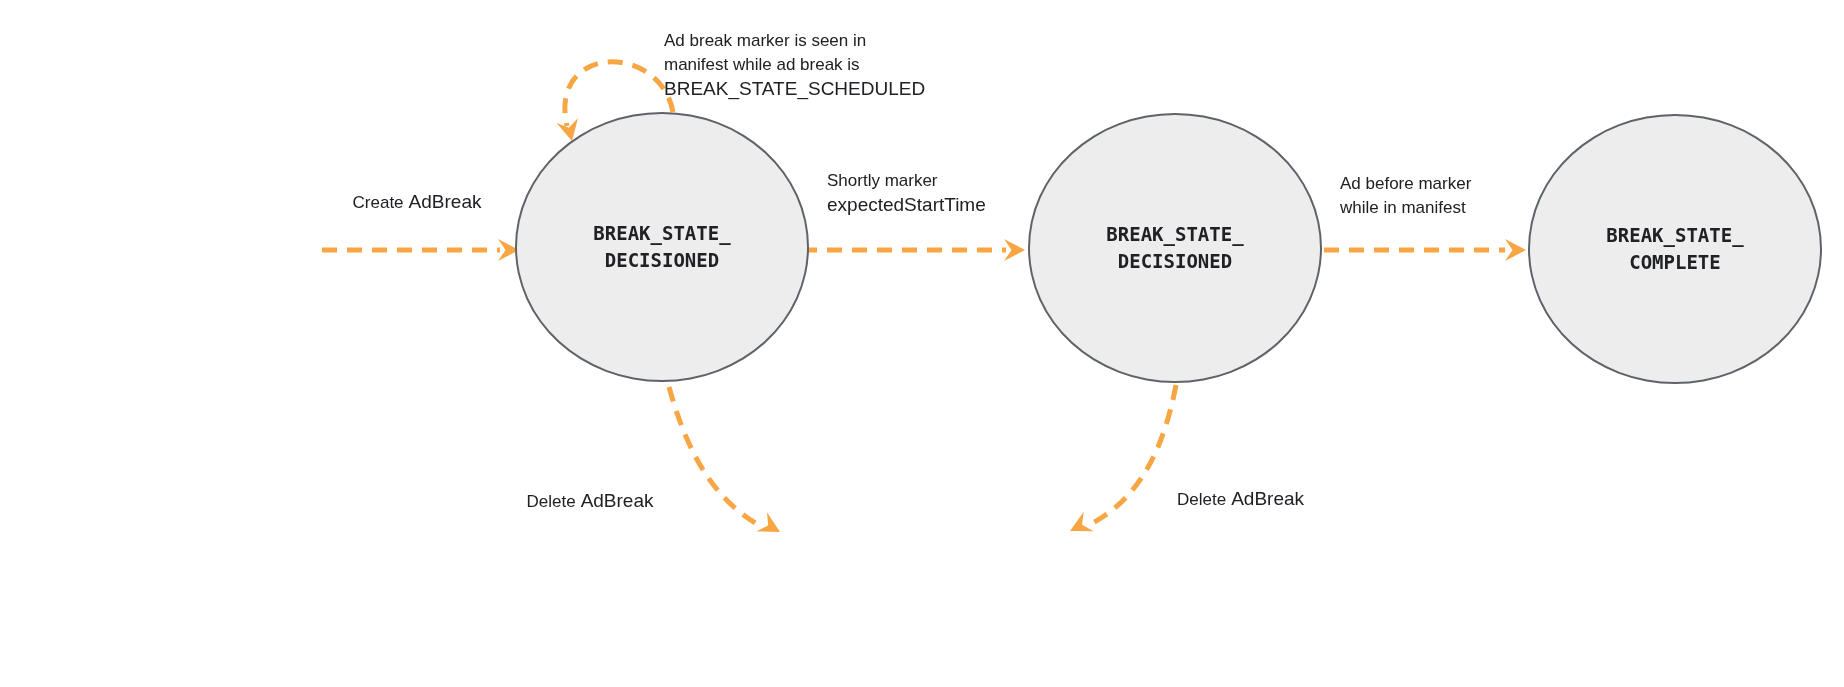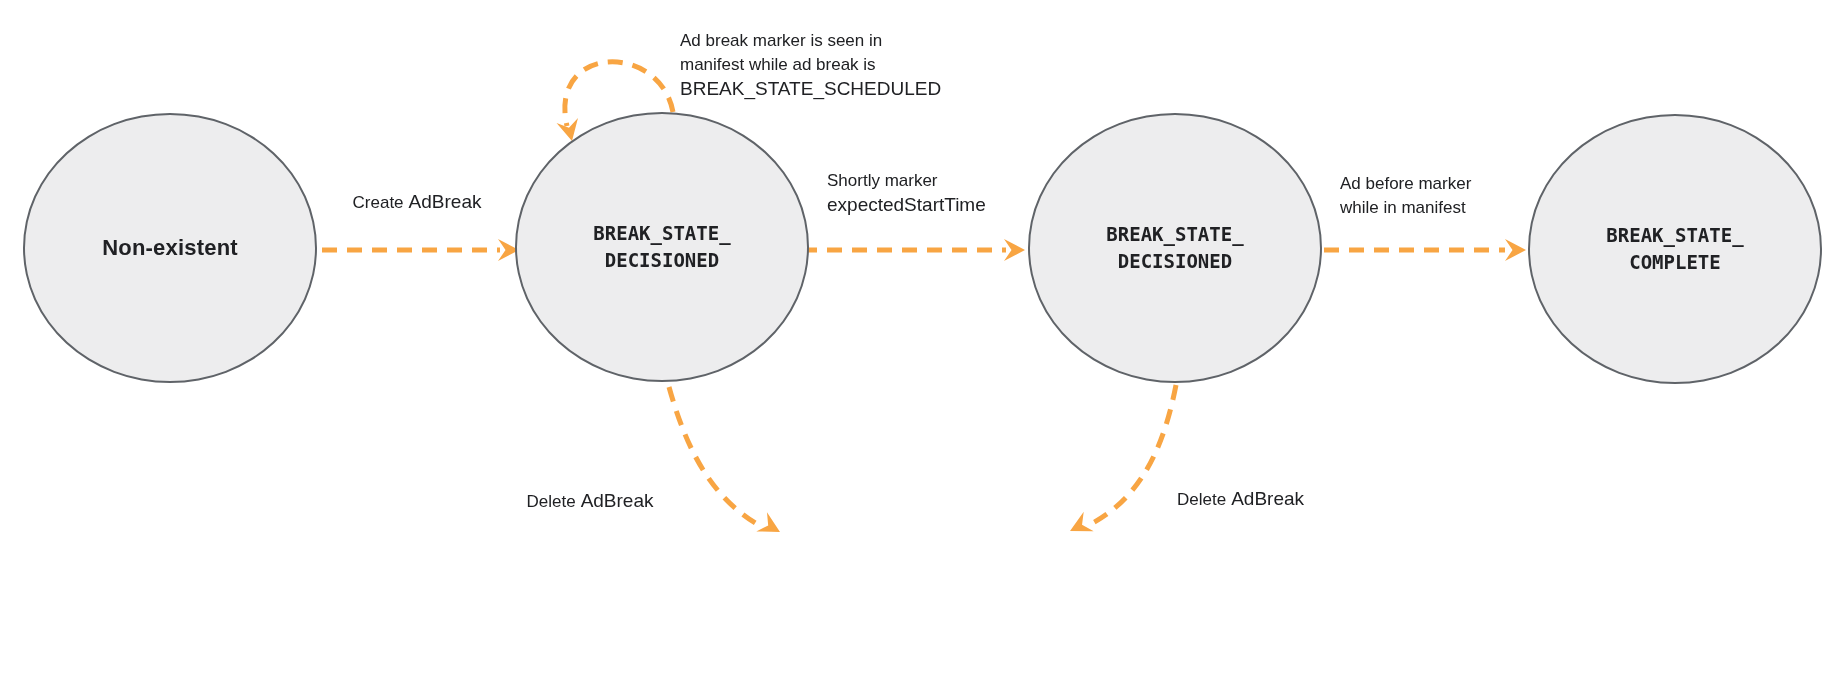--- a/index.html
+++ b/index.html
@@ -75,23 +75,20 @@
     <g fill="#F8A543">
       <path d="M 0 0 L -21 -11 L -13.5 0 L -21 11 Z" transform="translate(519,250)"></path>
       <path d="M 0 0 L -21 -11 L -13.5 0 L -21 11 Z" transform="translate(572,141) rotate(77)"></path>
       <path d="M 0 0 L -21 -11 L -13.5 0 L -21 11 Z" transform="translate(1025,250)"></path>
       <path d="M 0 0 L -21 -11 L -13.5 0 L -21 11 Z" transform="translate(1526,250)"></path>
       <path d="M 0 0 L -21 -11 L -13.5 0 L -21 11 Z" transform="translate(780,532) rotate(29)"></path>
       <path d="M 0 0 L -21 -11 L -13.5 0 L -21 11 Z" transform="translate(1070,531) rotate(153)"></path>
     </g>
   </svg>
 
-  <div class="node" style="left:23px; top:113px;">
-    <span class="name-sans">Non-existent</span>
-  </div>
 
   <div class="node" style="left:515px; top:112px;">
     <span class="name-mono">BREAK_STATE_</span>
     <span class="name-mono">DECISIONED</span>
   </div>
 
   <div class="node" style="left:1028px; top:113px;">
     <span class="name-mono">BREAK_STATE_</span>
     <span class="name-mono">DECISIONED</span>
   </div>
@@ -99,21 +96,21 @@
   <div class="node" style="left:1528px; top:114px;">
     <span class="name-mono">BREAK_STATE_</span>
     <span class="name-mono">COMPLETE</span>
   </div>
 
 
   <div class="edge-label centered" style="left:417px; top:190px;">
     <span>Create</span><span class="code gap-before">AdBreak</span>
   </div>
 
-  <div class="edge-label" style="left:680px; top:29px;">
+  <div class="edge-label" style="left:664px; top:29px;">
     <div>Ad break marker is seen in</div>
     <div>manifest while ad break is</div>
     <div class="code">BREAK_STATE_SCHEDULED</div>
   </div>
 
   <div class="edge-label" style="left:827px; top:169px;">
     <div>Shortly marker</div>
     <div class="code">expectedStartTime</div>
   </div>
 

